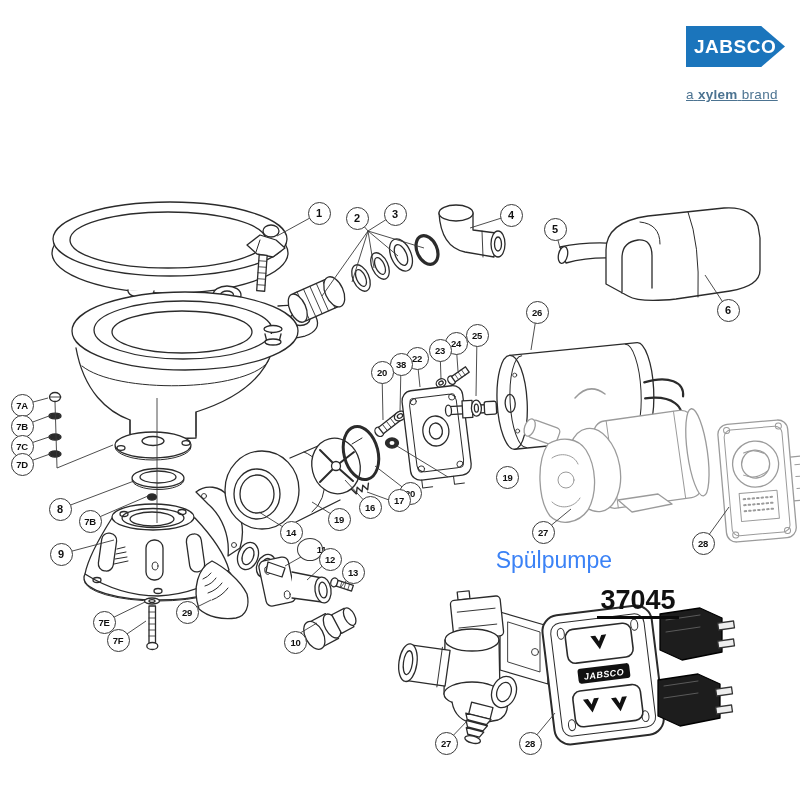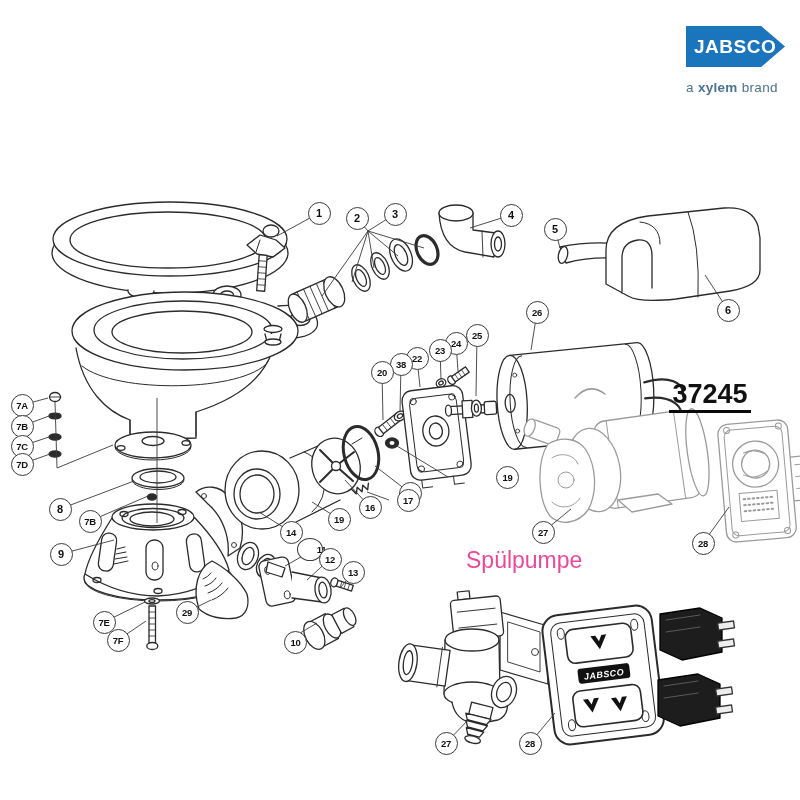--- a/index.html
+++ b/index.html
@@ -5,27 +5,27 @@
   html,body{margin:0;padding:0;background:#fff;}
   .stage{position:relative;width:800px;height:800px;background:#fff;overflow:hidden;
          font-family:"Liberation Sans",sans-serif;color:#111;}
   #art-svg{position:absolute;left:0;top:0;z-index:1;}
   .page-title{position:absolute;left:35px;top:24px;z-index:2;font-size:28px;font-weight:bold;
       letter-spacing:-0.5px;border-bottom:3px solid #0a0a0a;padding:0 6px 1px 0;display:inline-block;}
   .logo{position:absolute;left:686px;top:26px;width:102px;z-index:2;}
   .logo .flag{width:99px;height:41px;background:#1b75bc;display:flex;align-items:center;
       clip-path:polygon(0 0,76% 0,100% 50%,76% 100%,0 100%);}
   .logo .flag span{color:#fff;font-weight:bold;font-size:19px;letter-spacing:.5px;padding-left:8px;}
-  .logo .tagline{margin-top:13px;font-size:13.5px;color:#4c7391;letter-spacing:.3px;white-space:nowrap;}
+  .logo .tagline{margin-top:20px;font-size:13.5px;color:#4c7391;letter-spacing:.3px;white-space:nowrap;text-decoration:underline;}
   .logo .tagline b{font-weight:bold;}
   .series-label{position:absolute;z-index:2;font-weight:bold;font-size:27px;text-align:center;}
   .series-label span{border-bottom:3px solid #0a0a0a;padding:0 3px 0 3px;display:inline-block;}
   .l37245{left:662px;top:379px;width:96px;}
   .l37045{left:590px;top:585px;width:96px;}
-  .caption{position:absolute;z-index:2;font-size:23px;color:#ec4899;text-align:left;}
+  .caption{position:absolute;z-index:2;font-size:23px;color:#3b82f6;text-align:right;}
   .cap-pump{left:466px;top:547px;width:146px;}
   .cap-panel{left:634px;top:560px;width:146px;}
   #callouts{position:absolute;left:0;top:0;width:800px;height:800px;z-index:3;pointer-events:none;}
   .co{position:absolute;width:23px;height:23px;margin:-11.5px 0 0 -11.5px;border:1.5px solid #3a3a3a;
       border-radius:50%;background:#fff;color:#111;font-weight:bold;font-size:11px;
       display:flex;align-items:center;justify-content:center;box-sizing:border-box;}
   .co.wide{font-size:9.5px;letter-spacing:-0.3px;}
 </style>
 </head>
 <body>
@@ -426,40 +426,40 @@
         <line x1="60" y1="509" x2="134" y2="481"></line>
         <line x1="90" y1="521" x2="148" y2="496"></line>
         <line x1="61" y1="554" x2="114" y2="540"></line>
         <line x1="543" y1="532" x2="571" y2="509"></line>
         <line x1="703" y1="543" x2="729" y2="507"></line>
         <line x1="446" y1="743" x2="469" y2="719"></line>
         <line x1="530" y1="743" x2="555" y2="713"></line>
       </g>
   </svg>
 
-  <div class="series-label l37245"><span>37245</span></div>
   <div class="caption cap-pump">Spülpumpe</div>
+  <div class="series-label l37045"><span>37045</span></div>
 
   <div id="callouts">
       <div class="co" style="left: 319px; top: 213px;">1</div>
       <div class="co" style="left: 357px; top: 218px;">2</div>
       <div class="co" style="left: 395px; top: 214px;">3</div>
       <div class="co" style="left: 511px; top: 215px;">4</div>
       <div class="co" style="left: 555px; top: 229px;">5</div>
       <div class="co" style="left: 728px; top: 310px;">6</div>
       <div class="co wide" style="left: 537px; top: 312px;">26</div>
       <div class="co wide" style="left: 477px; top: 335px;">25</div>
       <div class="co wide" style="left: 456px; top: 343px;">24</div>
       <div class="co wide" style="left: 440px; top: 350px;">23</div>
       <div class="co wide" style="left: 417px; top: 358px;">22</div>
       <div class="co wide" style="left: 401px; top: 364px;">38</div>
       <div class="co wide" style="left: 382px; top: 372px;">20</div>
       <div class="co wide" style="left: 448px; top: 477px; margin-left: 48px;">19</div>
       <div class="co wide" style="left: 410px; top: 493px;">20</div>
-      <div class="co wide" style="left: 408px; top: 500px;">17</div>
+      <div class="co wide" style="left: 399px; top: 500px;">17</div>
       <div class="co wide" style="left: 370px; top: 507px;">16</div>
       <div class="co wide" style="left: 339px; top: 519px;">19</div>
       <div class="co wide" style="left: 291px; top: 532px;">14</div>
       <div class="co wide" style="left: 308px; top: 549px; padding-left: 24px;">11</div>
       <div class="co wide" style="left: 330px; top: 559px;">12</div>
       <div class="co wide" style="left: 353px; top: 572px;">13</div>
       <div class="co wide" style="left: 272px; top: 642px; margin-left: 12px;">10</div>
       <div class="co wide" style="left: 187px; top: 612px;">29</div>
       <div class="co wide" style="left: 104px; top: 622px;">7E</div>
       <div class="co wide" style="left: 118px; top: 640px;">7F</div>

